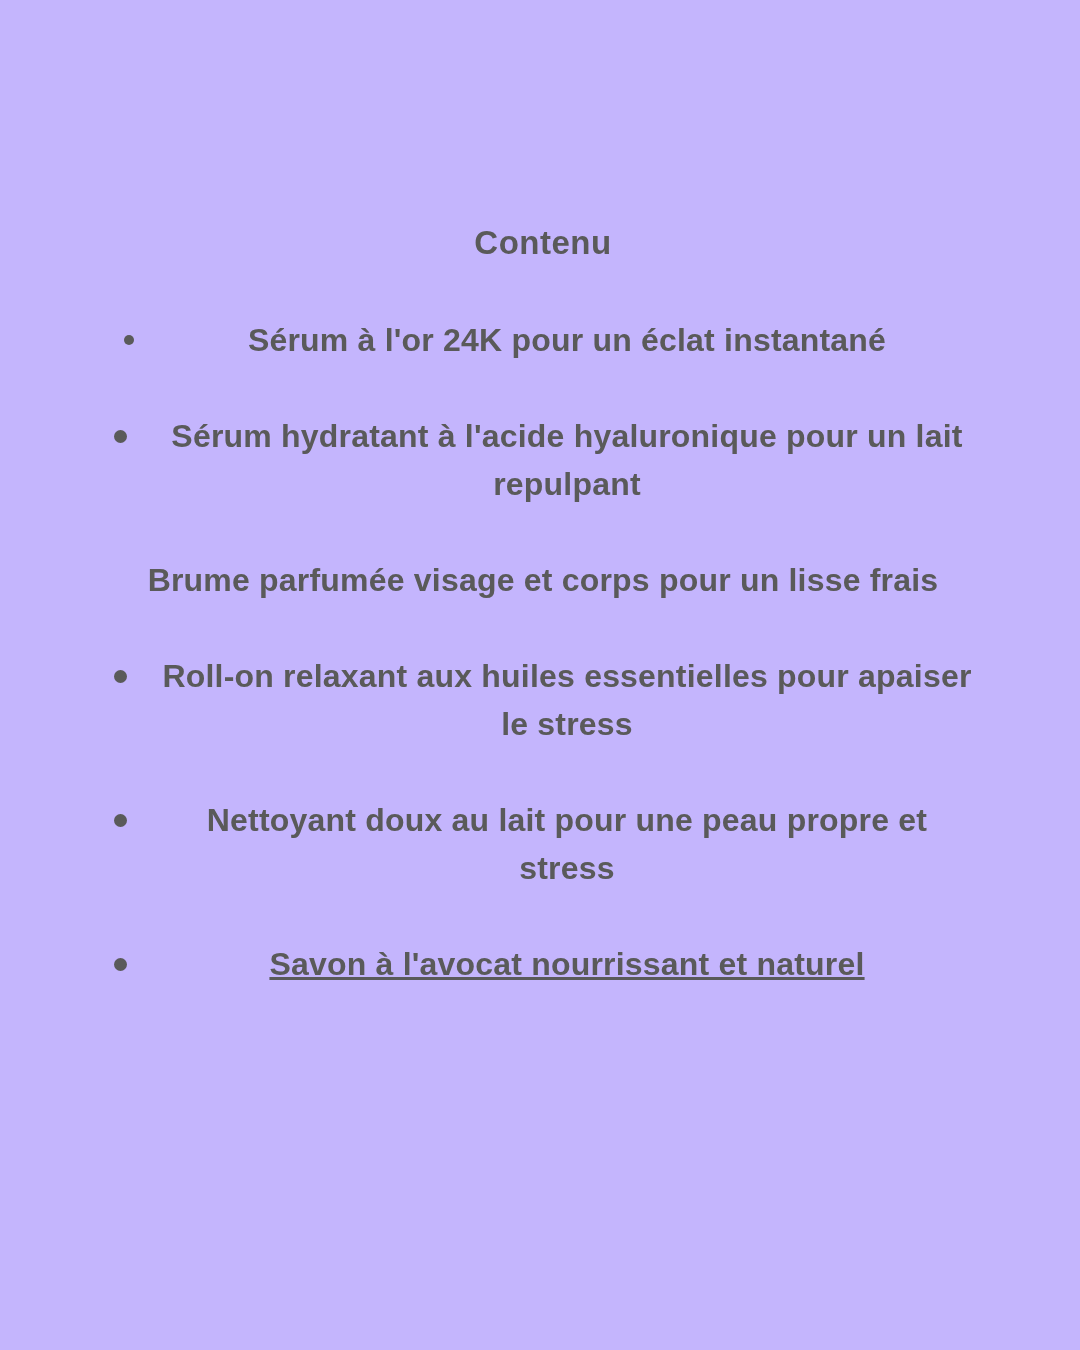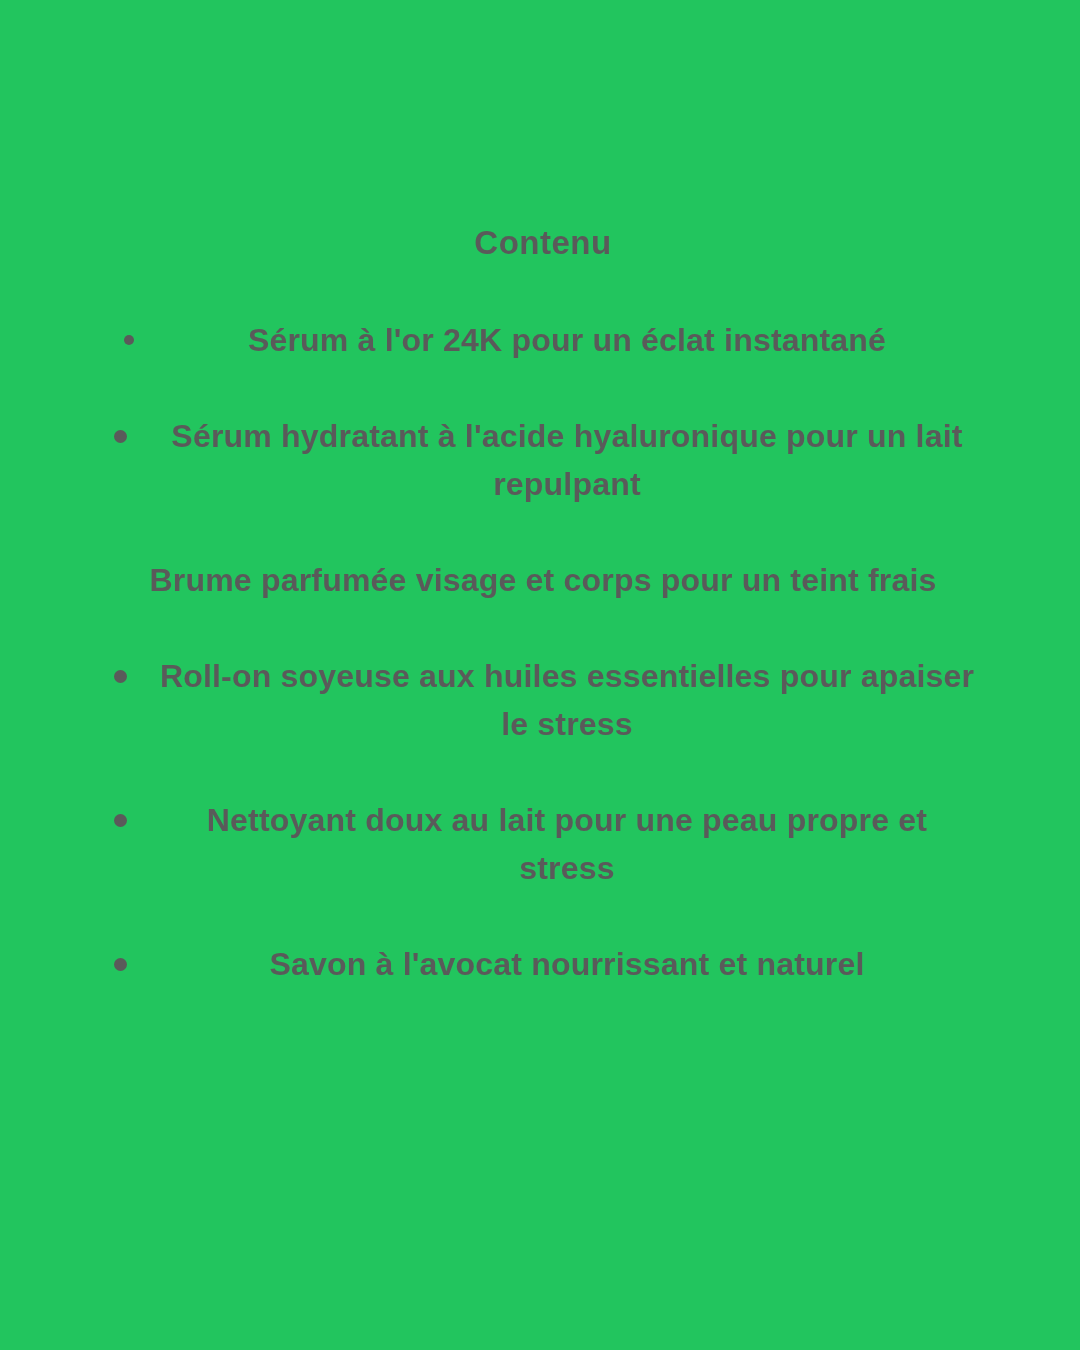--- a/index.html
+++ b/index.html
@@ -3,21 +3,21 @@
 <meta charset="utf-8">
 <style>
   html, body {
     margin: 0;
     padding: 0;
   }
   .page {
     position: relative;
     width: 1080px;
     height: 1350px;
-    background: #22c55e;
+    background: #c4b5fd;
     font-family: "Liberation Sans", sans-serif;
     color: #5a5a5a;
     overflow: hidden;
   }
   .content {
     position: absolute;
     left: 96px;
     top: 219px;
     width: 894px;
   }
@@ -33,20 +33,21 @@
     margin: 12px;
     padding: 0;
   }
   .list-item {
     display: flex;
     align-items: flex-start;
     margin-bottom: 48px;
   }
   .list-item:last-child {
     margin-bottom: 0;
+    text-decoration: underline;
   }
   .bullet-cell {
     flex: 0 0 48px;
     display: flex;
     justify-content: flex-start;
     align-items: center;
     height: 48px;
   }
   .bullet-dot {
     display: inline-block;
@@ -92,28 +93,28 @@
     <span class="bullet-cell">
       <span class="bullet-dot"></span>
     </span>
     <span class="item-text">Sérum hydratant à l'acide hyaluronique pour un lait repulpant</span>
   </div>
 
   <div class="list-item">
     <span class="bullet-cell hidden">
       
     </span>
-    <span class="item-text">Brume parfumée visage et corps pour un teint frais</span>
+    <span class="item-text">Brume parfumée visage et corps pour un lisse frais</span>
   </div>
 
   <div class="list-item">
     <span class="bullet-cell">
       <span class="bullet-dot"></span>
     </span>
-    <span class="item-text">Roll-on soyeuse aux huiles essentielles pour apaiser le stress</span>
+    <span class="item-text">Roll-on relaxant aux huiles essentielles pour apaiser le stress</span>
   </div>
 
   <div class="list-item">
     <span class="bullet-cell">
       <span class="bullet-dot"></span>
     </span>
     <span class="item-text">Nettoyant doux au lait pour une peau propre et stress</span>
   </div>
 
   <div class="list-item">

